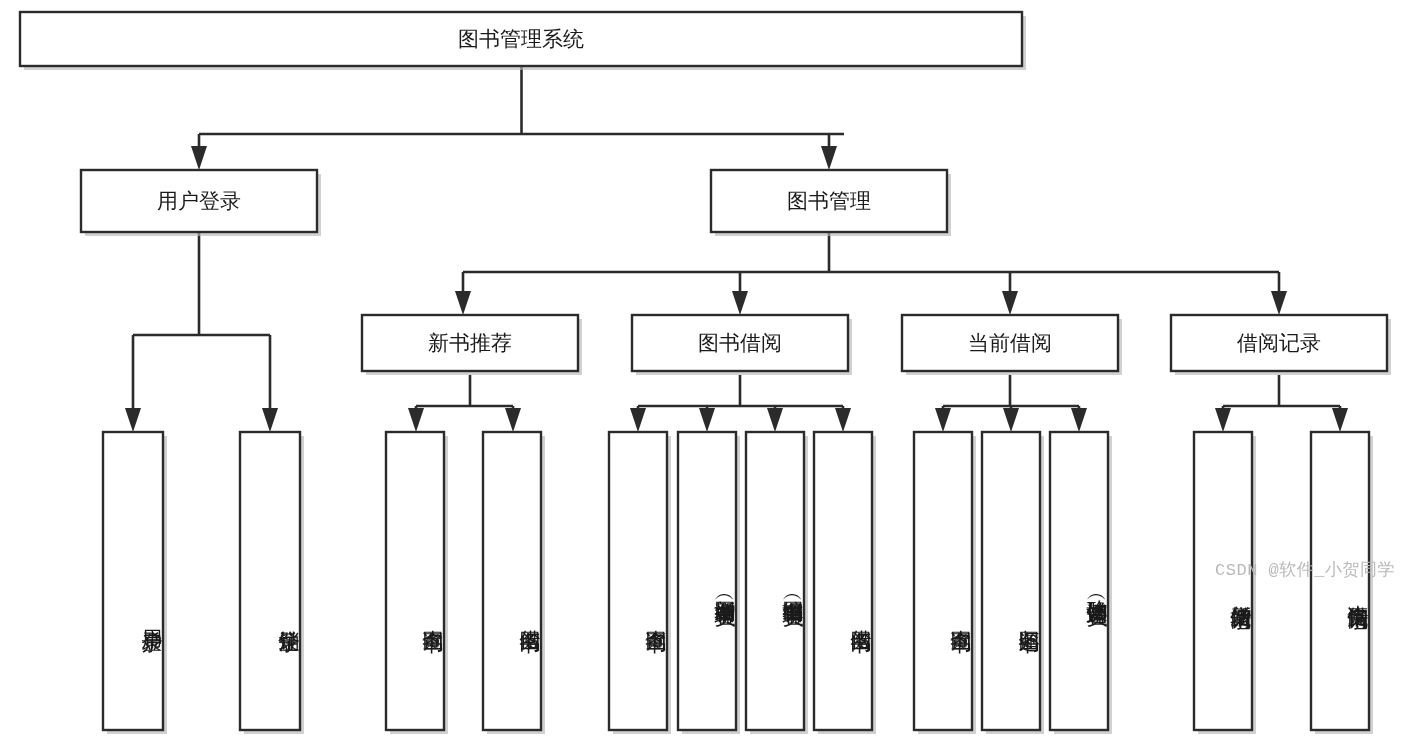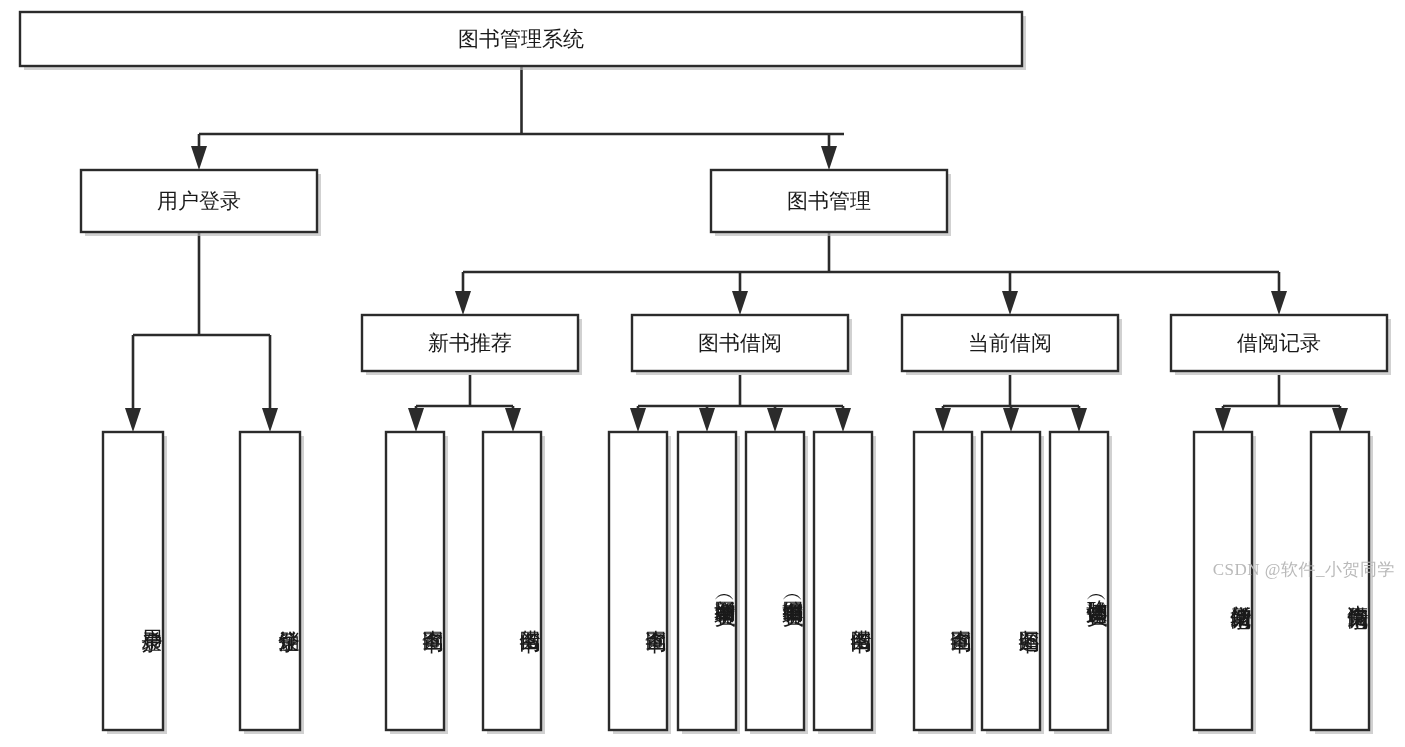--- a/index.html
+++ b/index.html
@@ -65,21 +65,21 @@
     white-space: nowrap;
     display: flex;
     align-items: flex-start;
     justify-content: center;
     pointer-events: none;
   }
   #watermark {
     position: absolute;
     right: 10px;
     bottom: 6px;
-    font-family: Liberation Serif, serif;
+    font-family: Liberation Mono, monospace;
     font-size: 17px;
     color: #b9b9b9;
     white-space: nowrap;
     letter-spacing: 0.5px;
   }
 </style>
 </head>
 <body>
 
 <div id="diagram-root">

